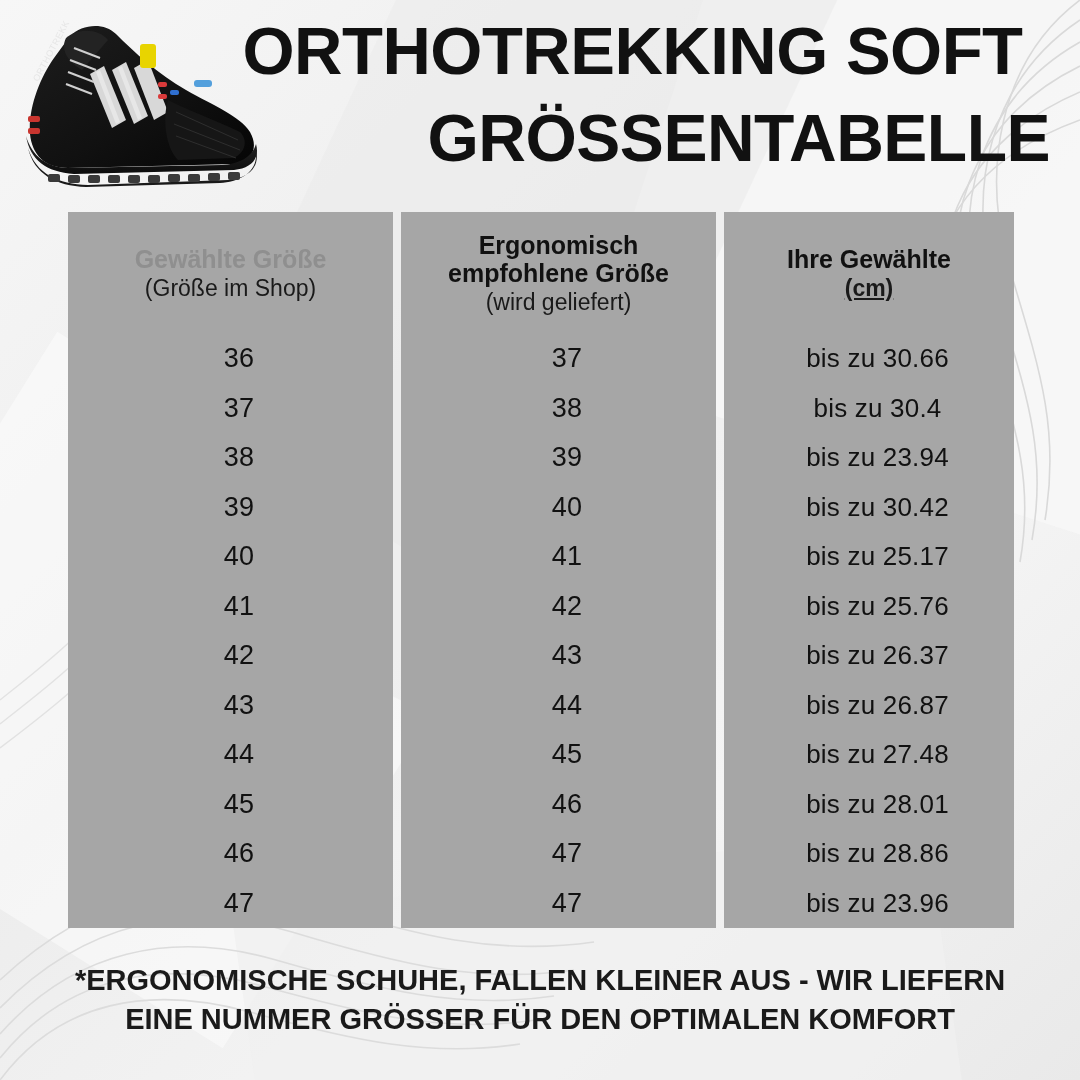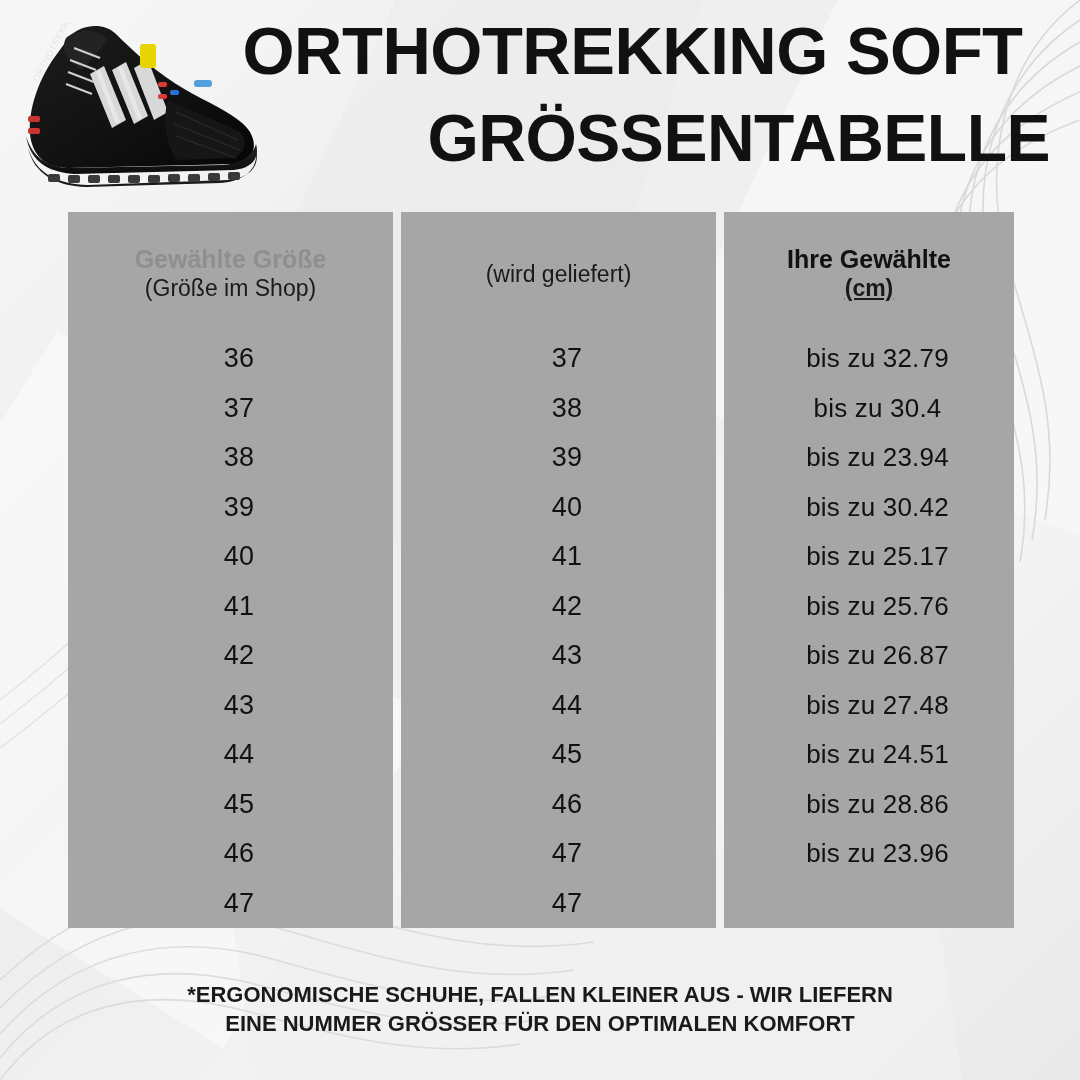--- a/index.html
+++ b/index.html
@@ -147,21 +147,21 @@
   .col.c3 .cell { font-size: 26px; }
 
   
   .footnote {
     position: absolute;
     left: 60px;
     right: 60px;
     bottom: 42px;
     text-align: center;
     font-weight: bold;
-    font-size: 22px;
+    font-size: 29px;
     line-height: 1.32;
     color: #1a1a1a;
   }
 </style>
 </head>
 <body>
 
 <div class="bg-base"></div>
 <div class="bg-poly p1"></div>
 <div class="bg-poly p2"></div>
@@ -287,20 +287,21 @@
     <div class="cell">42</div>
     <div class="cell">43</div>
     <div class="cell">44</div>
     <div class="cell">45</div>
     <div class="cell">46</div>
     <div class="cell">47</div>
   </div>
 
   <div class="col c2">
     <div class="col-head">
+      <div class="head-main">Ergonomisch empfohlene Größe</div>
       <div class="head-sub">(wird geliefert)</div>
     </div>
     <div class="cell">37</div>
     <div class="cell">38</div>
     <div class="cell">39</div>
     <div class="cell">40</div>
     <div class="cell">41</div>
     <div class="cell">42</div>
     <div class="cell">43</div>
     <div class="cell">44</div>
@@ -308,29 +309,30 @@
     <div class="cell">46</div>
     <div class="cell">47</div>
     <div class="cell">47</div>
   </div>
 
   <div class="col c3">
     <div class="col-head">
       <div class="head-main">Ihre Gewählte</div>
       <div class="head-sub">(cm)</div>
     </div>
-    <div class="cell">bis zu 32.79</div>
+    <div class="cell">bis zu 30.66</div>
     <div class="cell">bis zu 30.4</div>
     <div class="cell">bis zu 23.94</div>
     <div class="cell">bis zu 30.42</div>
     <div class="cell">bis zu 25.17</div>
     <div class="cell">bis zu 25.76</div>
+    <div class="cell">bis zu 26.37</div>
     <div class="cell">bis zu 26.87</div>
     <div class="cell">bis zu 27.48</div>
-    <div class="cell">bis zu 24.51</div>
+    <div class="cell">bis zu 28.01</div>
     <div class="cell">bis zu 28.86</div>
     <div class="cell">bis zu 23.96</div>
   </div>
 
 </div>
 
 <div class="footnote">
   <div>*ERGONOMISCHE SCHUHE, FALLEN KLEINER AUS - WIR LIEFERN</div>
   <div>EINE NUMMER GRÖSSER FÜR DEN OPTIMALEN KOMFORT</div>
 </div>

